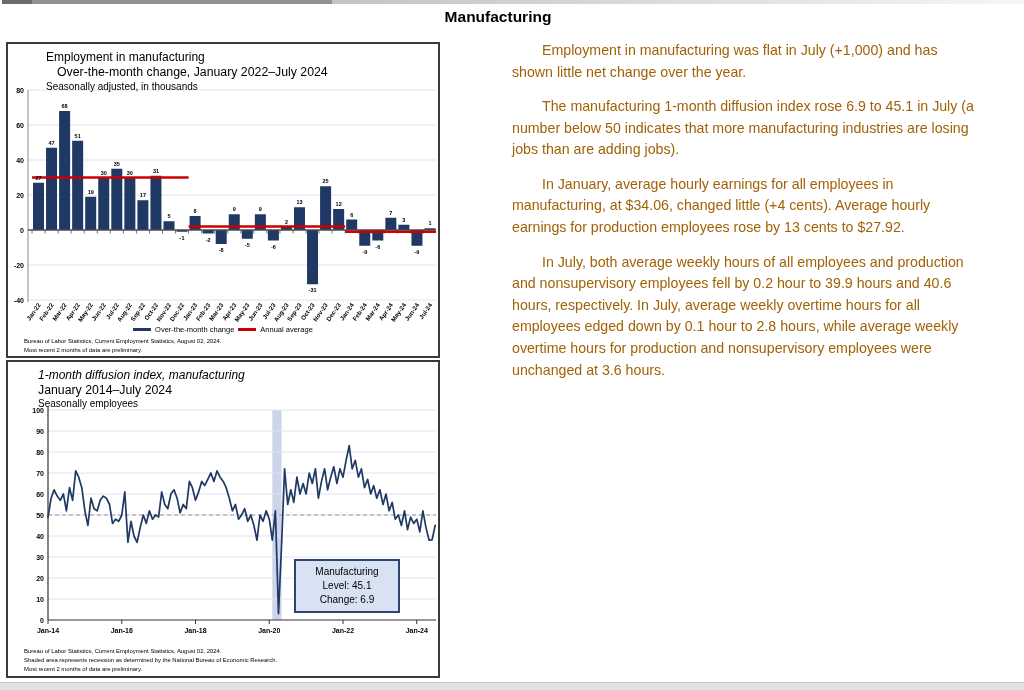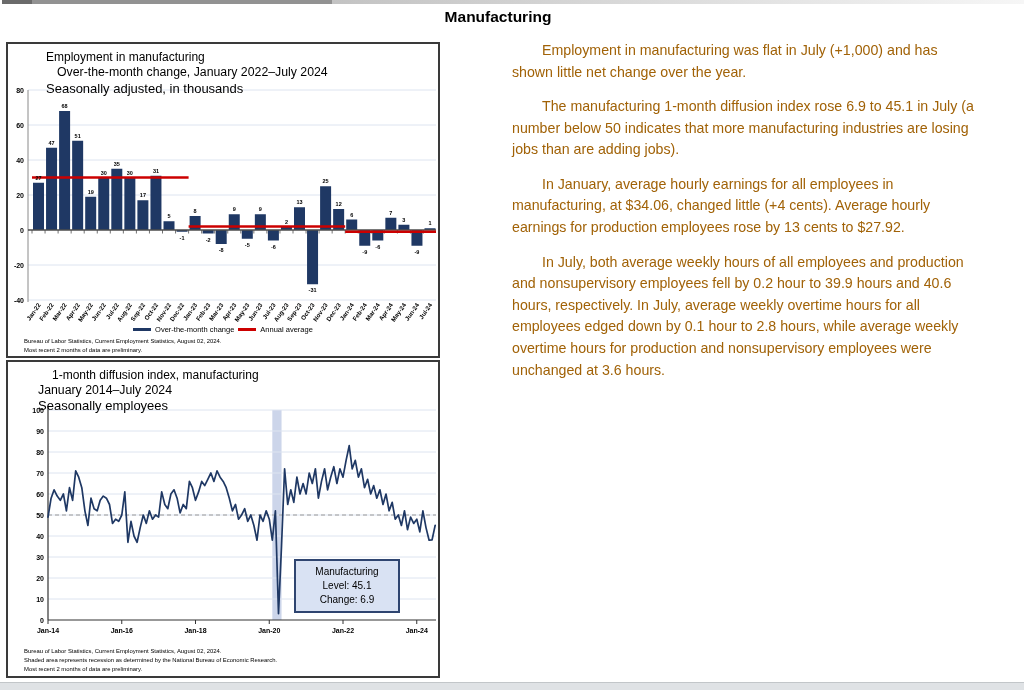--- a/index.html
+++ b/index.html
@@ -18,21 +18,21 @@
   #pagetitle{position:absolute;top:8px;left:0;width:996px;text-align:center;font-weight:bold;font-size:15.5px;}
 
   .panel{position:absolute;background:#fff;border:2px solid #3a3a3a;box-sizing:border-box;}
   #chart1{left:6px;top:42px;width:434px;height:316px;}
   #chart2{left:6px;top:360px;width:434px;height:318px;}
   .panel svg{position:absolute;left:0;top:0;}
   svg text{font-family:"Liberation Sans",sans-serif;}
 
   .chart-title{position:absolute;font-size:12px;line-height:1.25;white-space:nowrap;}
   .chart-subtitle{position:absolute;font-size:12.3px;line-height:1.25;white-space:nowrap;}
-  .chart-note{position:absolute;font-size:13px;white-space:nowrap;}
+  .chart-note{position:absolute;font-size:10px;white-space:nowrap;}
   .chart-footnote{position:absolute;font-size:5.9px;line-height:1.5;white-space:nowrap;}
 
   #legend1{position:absolute;left:0;top:281px;width:100%;display:flex;justify-content:center;gap:4px;align-items:center;}
   .legend-item{display:flex;align-items:center;gap:4px;font-size:7.5px;}
   .legend-swatch{width:18px;height:3px;display:inline-block;}
 
   #anno{position:absolute;left:286px;top:197px;width:102px;border:2px solid #2f4570;
         background:#d9e2f3;text-align:center;font-size:10px;line-height:1.4;padding:4px 0;}
 
   #textcol{position:absolute;left:512px;top:40px;width:468px;font-size:14.2px;line-height:1.52;color:#a16207;}
@@ -246,21 +246,21 @@
       <line x1="187.504" y1="258" x2="187.504" y2="262" stroke="#333" stroke-width="1"></line>
       <text x="187.504" y="271" font-size="7" fill="#000" text-anchor="middle" font-weight="bold">Jan-18</text>
       <line x1="261.256" y1="258" x2="261.256" y2="262" stroke="#333" stroke-width="1"></line>
       <text x="261.256" y="271" font-size="7" fill="#000" text-anchor="middle" font-weight="bold">Jan-20</text>
       <line x1="335.008" y1="258" x2="335.008" y2="262" stroke="#333" stroke-width="1"></line>
       <text x="335.008" y="271" font-size="7" fill="#000" text-anchor="middle" font-weight="bold">Jan-22</text>
       <line x1="408.76" y1="258" x2="408.76" y2="262" stroke="#333" stroke-width="1"></line>
       <text x="408.76" y="271" font-size="7" fill="#000" text-anchor="middle" font-weight="bold">Jan-24</text>
       <polyline points="40.0,155.1 43.1,136.2 46.1,127.8 49.2,134.1 52.3,138.3 55.4,132.0 58.4,148.8 61.5,125.7 64.6,138.3 67.7,108.9 70.7,115.2 73.8,125.7 76.9,148.8 79.9,163.5 83.0,136.2 86.1,146.7 89.2,148.8 92.2,138.3 95.3,134.1 98.4,136.2 101.5,142.5 104.5,161.4 107.6,157.2 110.7,159.3 113.8,153.0 116.8,129.9 119.9,180.3 123.0,159.3 126.0,174.0 129.1,180.3 132.2,165.6 135.3,153.0 138.3,161.4 141.4,148.8 144.5,157.2 147.6,153.0 150.6,155.1 153.7,129.9 156.8,142.5 159.8,146.7 162.9,132.0 166.0,127.8 169.1,136.2 172.1,150.9 175.2,142.5 178.3,146.7 181.4,119.4 184.4,125.7 187.5,138.3 190.6,129.9 193.7,119.4 196.7,123.6 199.8,117.3 202.9,111.0 205.9,119.4 209.0,108.9 212.1,115.2 215.2,119.4 218.2,125.7 221.3,136.2 224.4,148.8 227.5,142.5 230.5,157.2 233.6,153.0 236.7,146.7 239.7,159.3 242.8,153.0 245.9,163.5 249.0,178.2 252.0,153.0 255.1,159.3 258.2,148.8 261.3,157.2 264.3,178.2 267.4,148.8 270.5,251.7 273.5,184.5 276.6,106.8 279.7,142.5 282.8,127.8 285.8,140.4 288.9,115.2 292.0,132.0 295.1,121.5 298.1,132.0 301.2,111.0 304.3,121.5 307.4,106.8 310.4,136.2 313.5,119.4 316.6,106.8 319.6,127.8 322.7,115.2 325.8,104.7 328.9,121.5 331.9,106.8 335.0,115.2 338.1,98.4 341.2,83.7 344.2,106.8 347.3,98.4 350.4,115.2 353.4,106.8 356.5,125.7 359.6,117.3 362.7,132.0 365.7,123.6 368.8,136.2 371.9,127.8 375.0,142.5 378.0,132.0 381.1,148.8 384.2,140.4 387.2,157.2 390.3,153.0 393.4,163.5 396.5,148.8 399.5,167.7 402.6,155.1 405.7,161.4 408.8,157.2 411.8,169.8 414.9,148.8 418.0,165.6 421.1,178.2 424.1,177.8 427.2,163.3" fill="none" stroke="#1F3864" stroke-width="1.7" stroke-linejoin="round" stroke-linecap="round"></polyline>
     </svg>
-  <div class="chart-title" style="left:44px;top:6px;">1-month diffusion index, manufacturing</div>
+  <div class="chart-title" style="left:30px;top:6px;font-style:italic;">1-month diffusion index, manufacturing</div>
   <div class="chart-subtitle" style="left:30px;top:21px;">January 2014–July 2024</div>
   <div class="chart-note" style="left:30px;top:36px;">Seasonally employees</div>
   <div id="anno">
     <div>Manufacturing</div>
     <div>Level: 45.1</div>
     <div>Change: 6.9</div>
   </div>
   <div class="chart-footnote" style="left:16px;top:285px;">
     <div>Bureau of Labor Statistics, Current Employment Statistics, August 02, 2024.</div>
     <div>Shaded area represents recession as determined by the National Bureau of Economic Research.</div>

